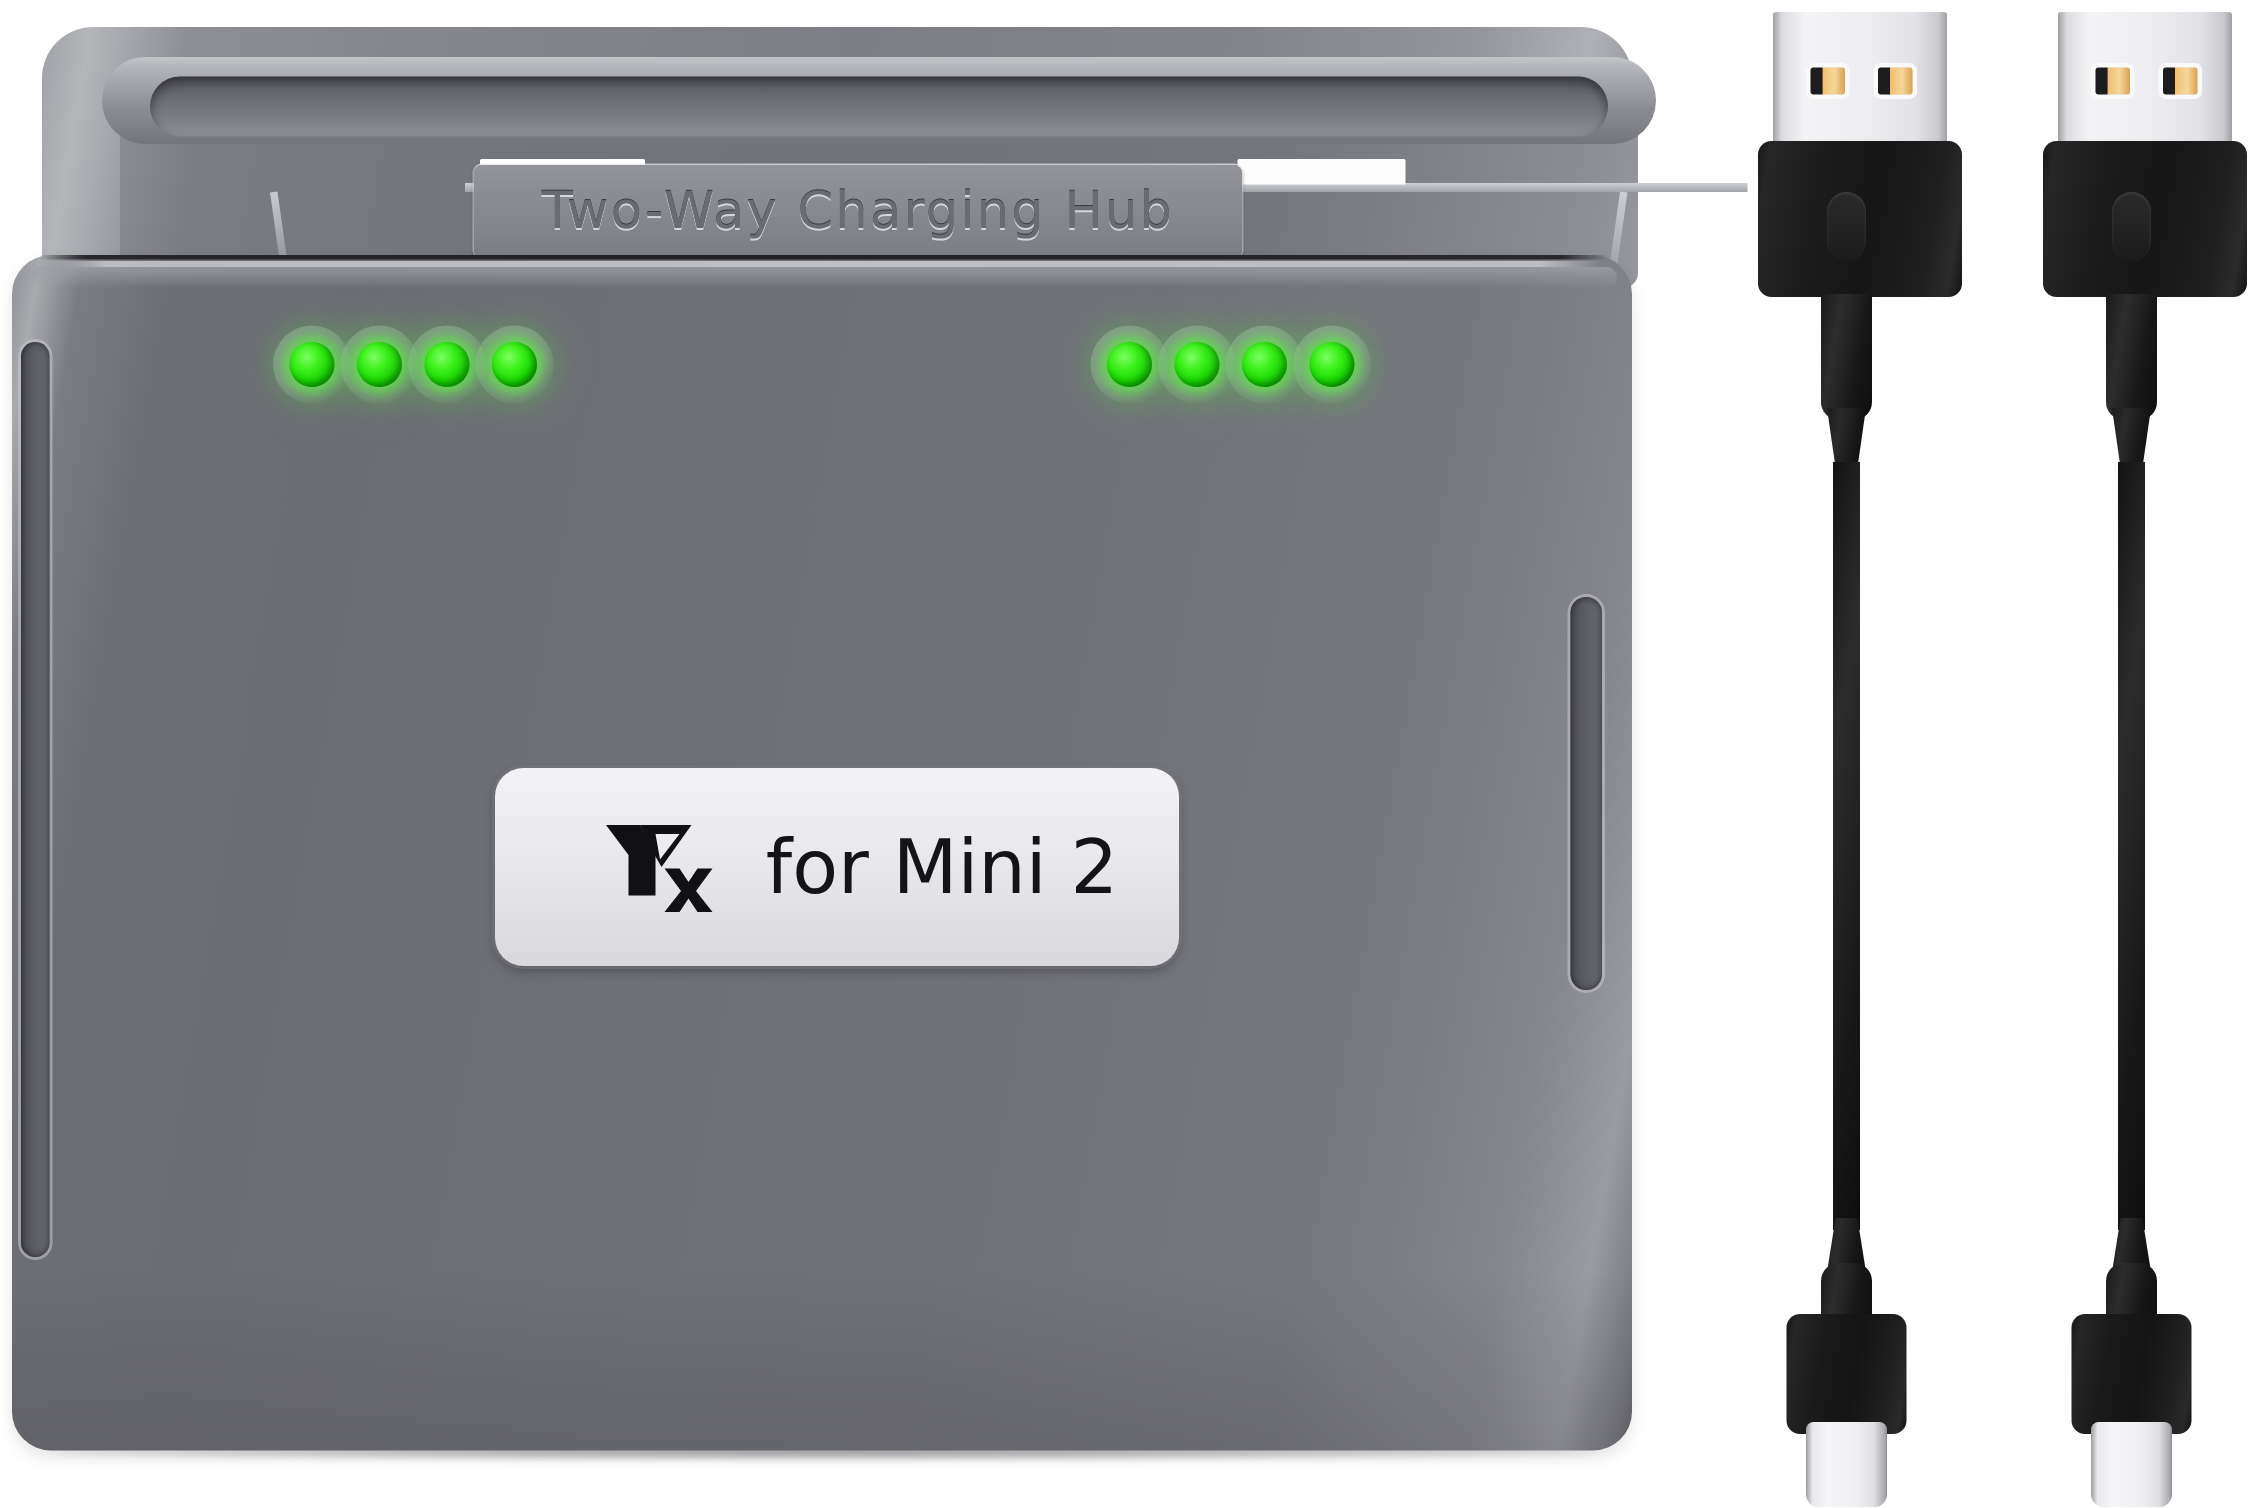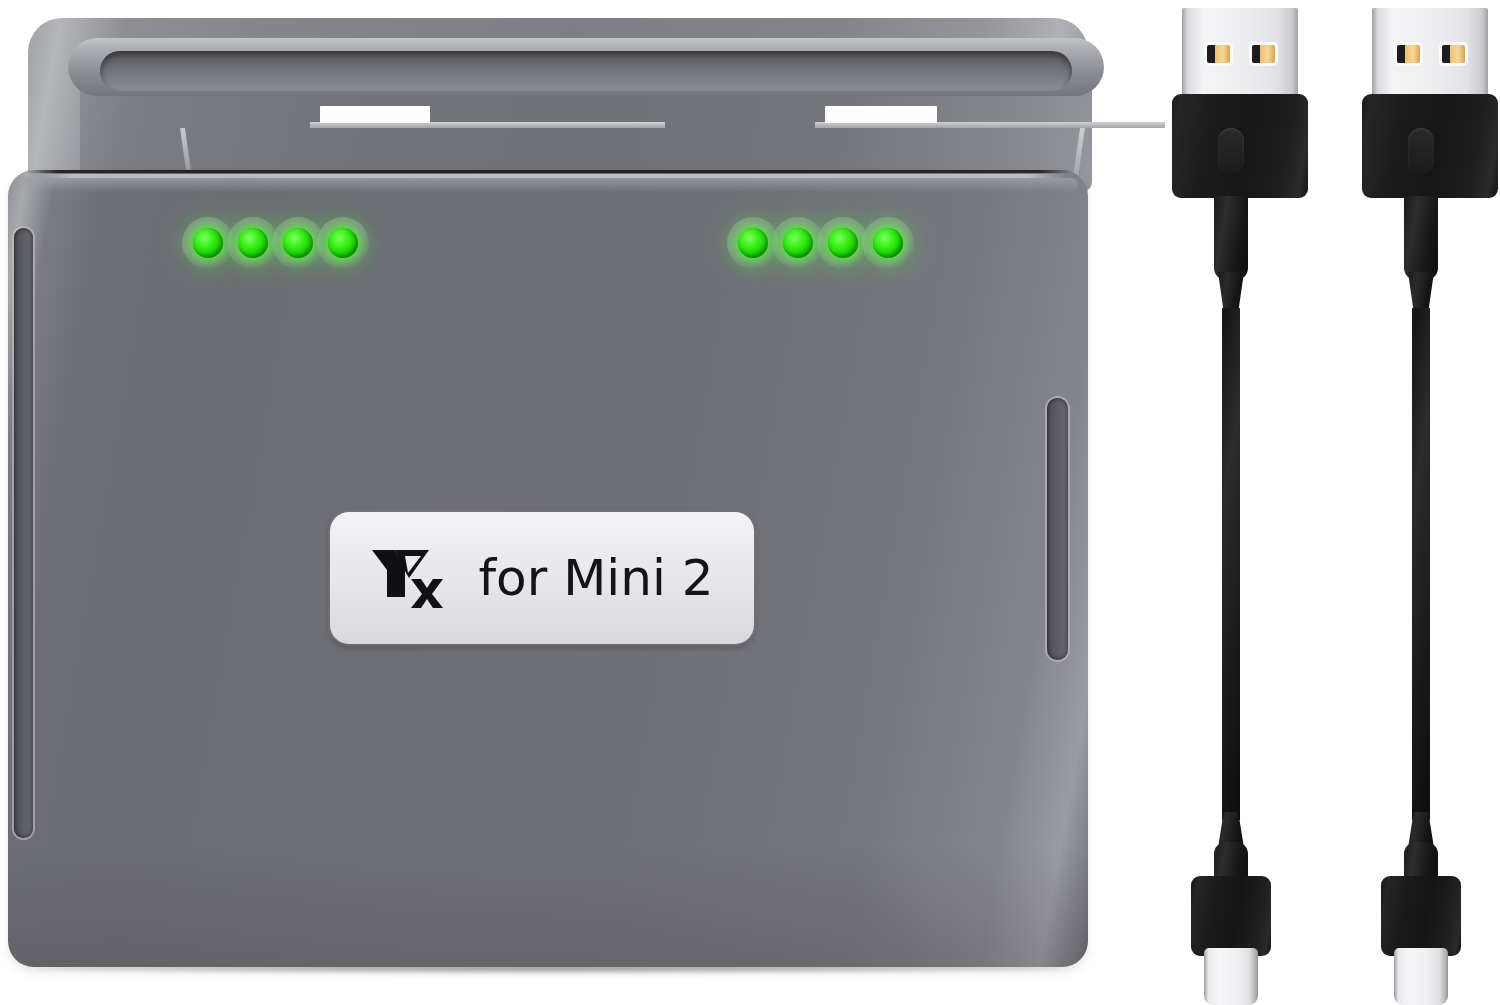--- a/index.html
+++ b/index.html
@@ -266,20 +266,21 @@
     height: 132px;
     border-radius: 19px;
     background: linear-gradient(180deg, #f3f3f5 0%, #e6e6e9 55%, #d9d9dd 100%);
     box-shadow:
       0 0 0 2px rgba(120,121,127,.55),
       0 3px 7px rgba(0,0,0,.28);
     display: flex;
     align-items: center;
     justify-content: center;
     gap: 26px;
+    padding-left: 32px;
   }
   .brand-logo { width: 82px; height: 62px; display: block; }
   .label-text {
     font-family: "DejaVu Sans", sans-serif;
     font-size: 50px;
     font-weight: 400;
     color: #141418;
     letter-spacing: 0px;
     white-space: nowrap;
     line-height: 1;
@@ -420,20 +421,23 @@
         <div class="slot-cut left"></div>
         <div class="slot-cut right"></div>
         <div class="tray-vgroove l"></div>
         <div class="tray-vgroove r"></div>
       </div>
 
       <div class="tray-lip">
         <div class="tray-lip-hole"></div>
       </div>
 
+      <div class="nameplate">
+        <span class="nameplate-text">Two-Way  Charging  Hub</span>
+      </div>
     </div>
 
     <div class="body-shell">
       <div class="body-seam"></div>
       <div class="body-seam-hl"></div>
       <div class="body-top-edge"></div>
       <div class="body-bottom-shade"></div>
     </div>
 
     <div class="port-slot left"></div>

